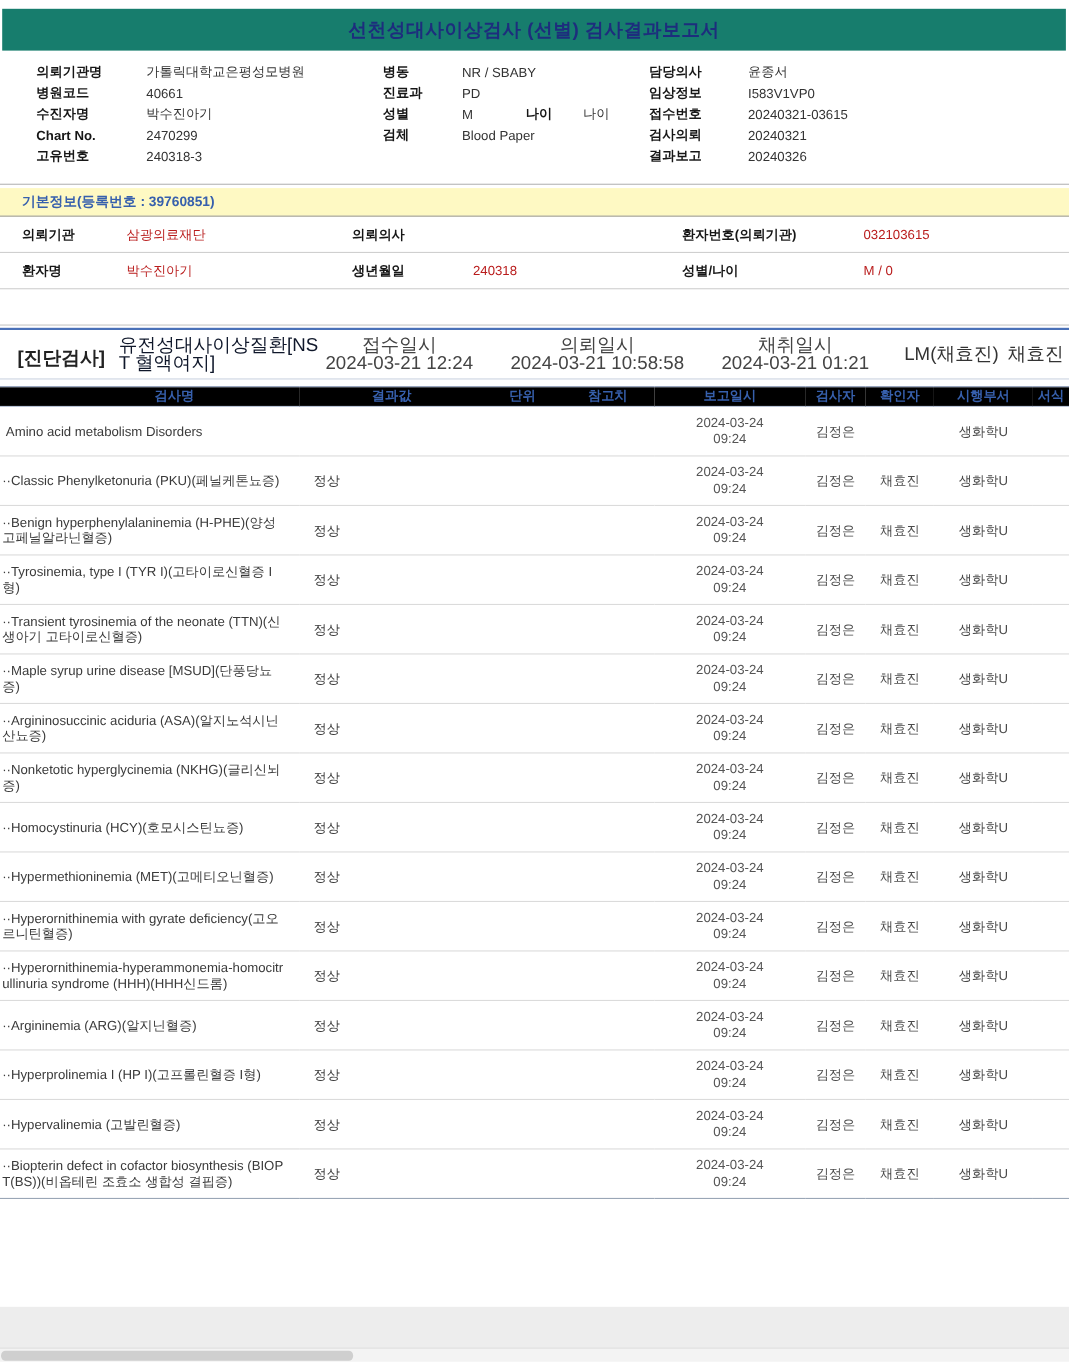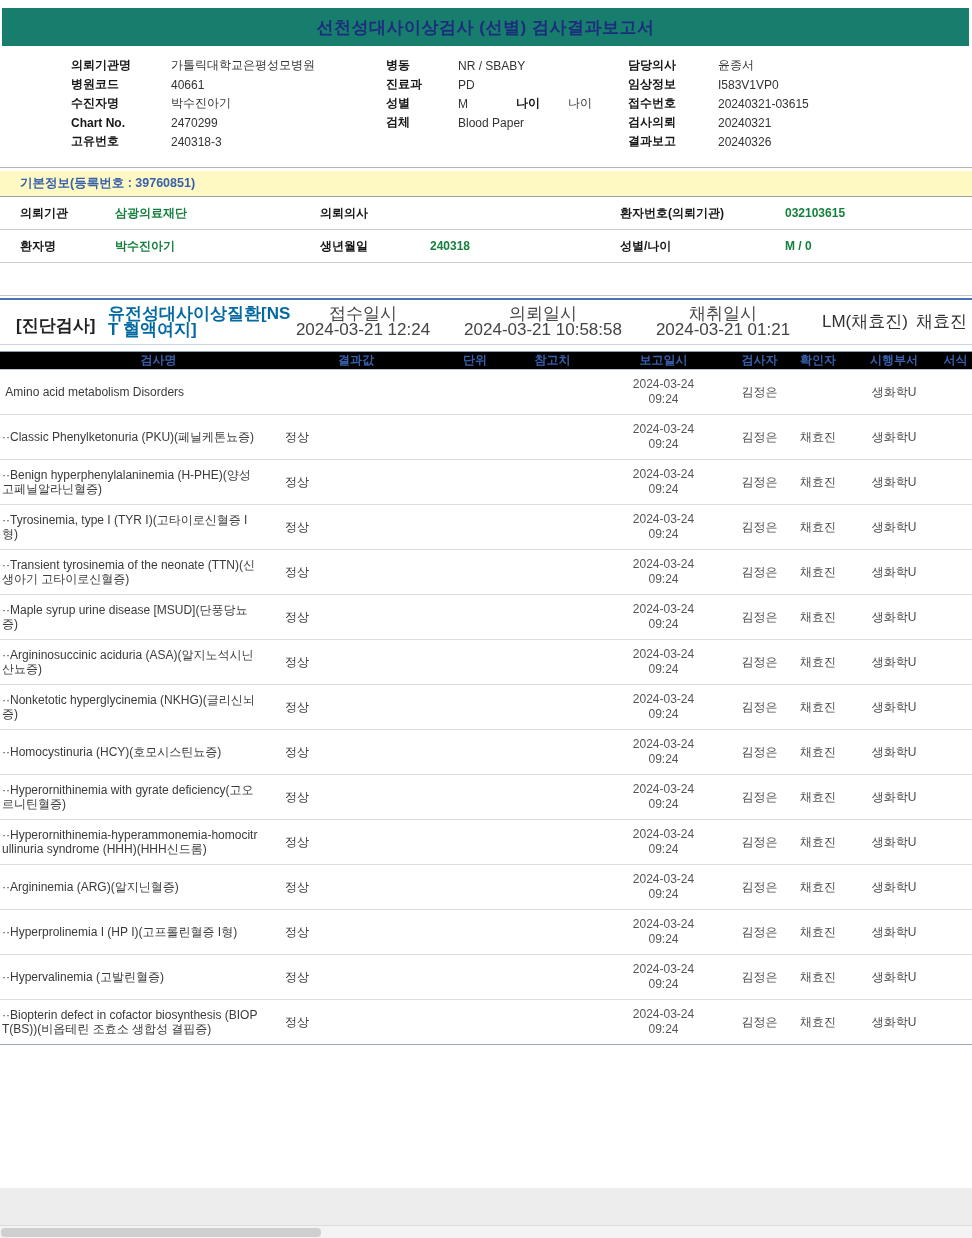--- a/index.html
+++ b/index.html
@@ -6,21 +6,21 @@
   html, body { background:#fff; }
   .page{ position:relative; width:972px; height:1238px; background:#fff; overflow:hidden;
          font-family:"Liberation Sans","DejaVu Sans",sans-serif; color:#222; }
 
   
   .banner{ position:absolute; top:8px; left:2px; right:3px; height:38px;
            background:var(--banner-bg,#177d6d); display:flex; align-items:center; justify-content:center; }
   .banner span{ font-size:17px; font-weight:bold; color:var(--title-text,#1d2d7d); letter-spacing:.5px; }
 
   
-  .info-area{ position:absolute; top:56px; left:0; right:0; height:110px;margin-left:38px; }
+  .info-area{ position:absolute; top:56px; left:0; right:0; height:110px; }
   .info-col{ position:absolute; top:0; }
   .col1{ left:33px; } .col2{ left:348px; } .col3{ left:590px; }
   .field{ display:flex; height:19px; align-items:center; font-size:12px; white-space:nowrap; }
   .flabel{ font-weight:bold; color:#161616; }
   .col1 .flabel{ width:100px; } .col2 .flabel{ width:72px; } .col3 .flabel{ width:90px; }
   .fvalue{ color:#333; }
   .field.multi .fvalue.v1{ width:58px; }
   .field .flabel.l2{ width:52px; }
 
   .topline{ position:absolute; top:167px; left:0; right:0; height:1px; background:#b5b5b5; }
@@ -28,31 +28,31 @@
   
   .basic-bar{ position:absolute; top:171px; left:0; right:0; height:26px; background:#fef9c3;
               border-bottom:1px solid #9f9f9f; display:flex; align-items:center; padding-left:20px; }
   .basic-bar span{ color:var(--accent-blue,#3760ad); font-weight:bold; font-size:12.5px; }
 
   
   .basic-table{ position:absolute; top:197px; left:0; right:0; }
   .brow{ position:relative; height:33px; border-bottom:1px solid #cfcfcf; font-size:12px; }
   .brow span{ position:absolute; top:0; line-height:32px; white-space:nowrap; }
   .blabel{ font-weight:bold; color:#161616; }
-  .bvalue{ color:#15803d;font-weight:bold; }
+  .bvalue{ color:#b91c1c; }
   .bl0{ left:20px; } .bv0{ left:115px; }
   .bl1{ left:320px; } .bv1{ left:430px; }
   .bl2{ left:620px; } .bv2{ left:785px; }
 
   
   .prediag-line{ position:absolute; top:295px; left:0; right:0; height:1px; background:#c6c6c6; }
   .diag{ position:absolute; top:298px; left:0; right:0; height:47px;
          border-top:2px solid #4a71b8; border-bottom:1px solid #ccd4e2; font-size:17px; }
   .diag-label{ position:absolute; left:16px; top:14px; font-weight:bold; color:#222; }
-  .diag-name{ position:absolute; left:108px; top:6px; width:184px; line-height:16px; color:#0369a1; word-break:break-all;font-weight:bold; }
+  .diag-name{ position:absolute; left:108px; top:6px; width:184px; line-height:16px; color:#0f172a; word-break:break-all; }
   .dfield{ position:absolute; top:6px; width:190px; text-align:center; line-height:16px; color:#444; }
   .df0{ left:268px; } .df1{ left:448px; } .df2{ left:628px; }
   .diag-collector{ position:absolute; left:822px; top:0; line-height:44px; color:#333; }
   .diag-confirmer{ position:absolute; left:916px; top:0; line-height:44px; color:#333; }
 
   
   .results{ position:absolute; top:351px; left:0; width:972px; border-collapse:collapse;
             table-layout:fixed; font-size:12px; z-index:2; background:#fff; }
   .results thead th{ height:16px; background:#000000; color:var(--accent-blue,#3760ad); font-weight:bold;
                      border-top:1px solid #8d9cb6; border-bottom:1px solid #b9c4d6; font-size:12px;font-family:Liberation Mono, monospace; }
@@ -339,20 +339,34 @@
     <td class="c-date">
       <div>2024-03-24</div>
       <div>09:24</div>
     </td>
     <td class="c-tester">김정은</td>
     <td class="c-conf">채효진</td>
     <td class="c-dept">생화학U</td>
     <td class="c-fmt"></td>
   </tr>
         <tr>
+    <td class="c-name">··Hypermethioninemia (MET)(고메티오닌혈증)</td>
+    <td class="c-result">정상</td>
+    <td class="c-unit"></td>
+    <td class="c-ref"></td>
+    <td class="c-date">
+      <div>2024-03-24</div>
+      <div>09:24</div>
+    </td>
+    <td class="c-tester">김정은</td>
+    <td class="c-conf">채효진</td>
+    <td class="c-dept">생화학U</td>
+    <td class="c-fmt"></td>
+  </tr>
+        <tr>
     <td class="c-name">··Hyperornithinemia with gyrate deficiency(고오르니틴혈증)</td>
     <td class="c-result">정상</td>
     <td class="c-unit"></td>
     <td class="c-ref"></td>
     <td class="c-date">
       <div>2024-03-24</div>
       <div>09:24</div>
     </td>
     <td class="c-tester">김정은</td>
     <td class="c-conf">채효진</td>

